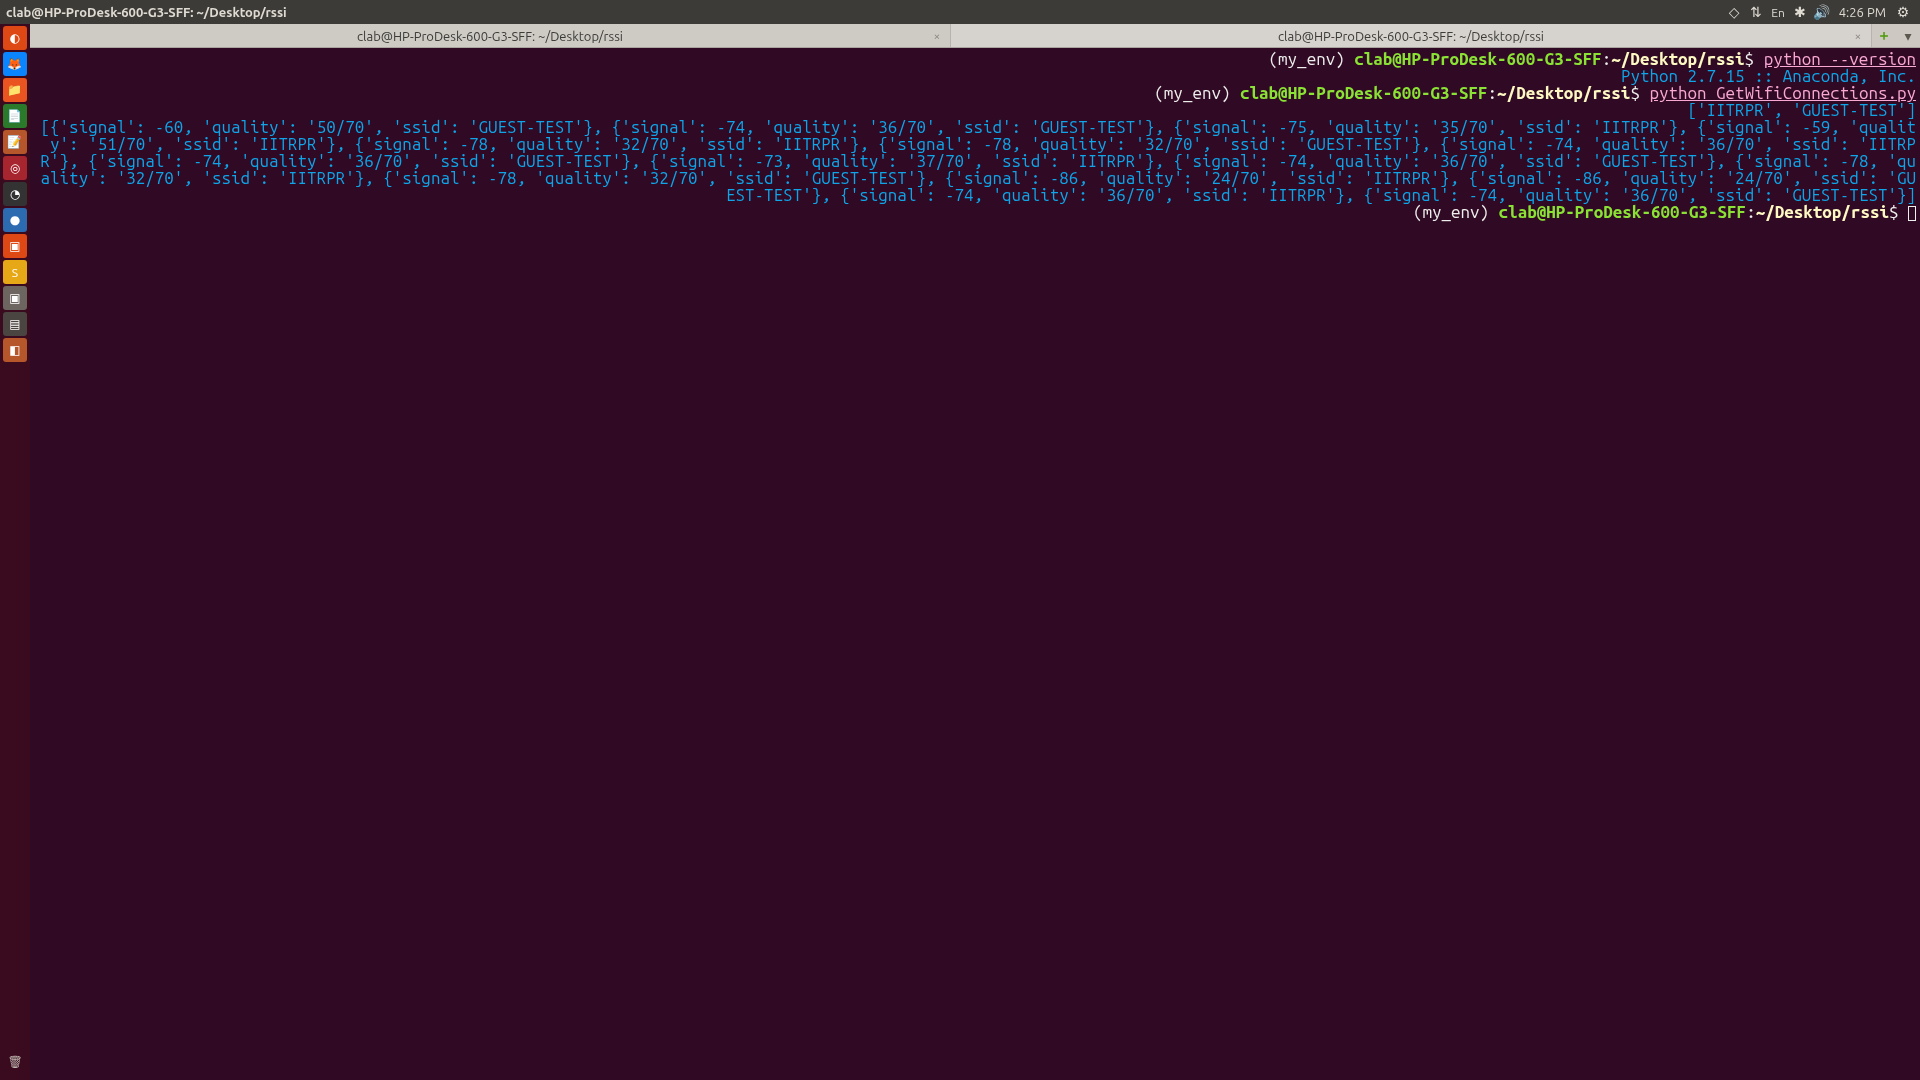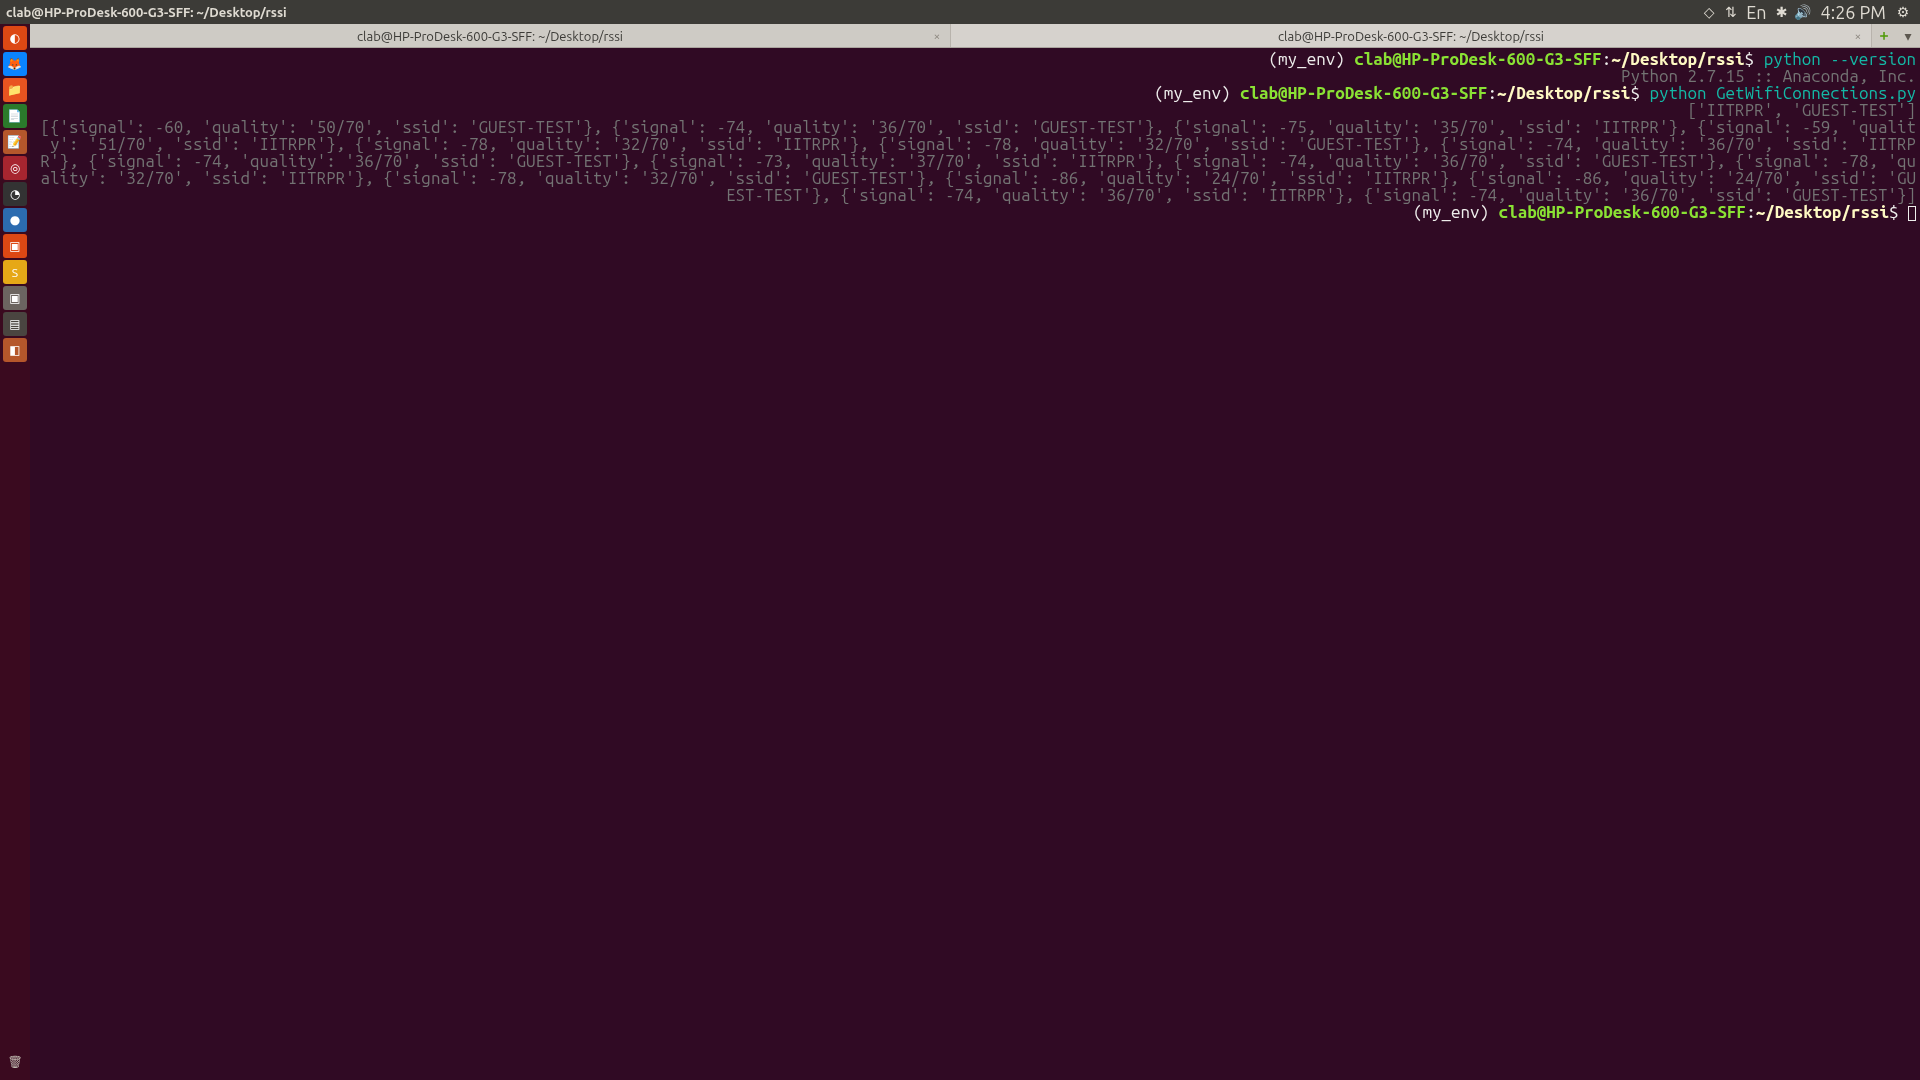--- a/index.html
+++ b/index.html
@@ -18,22 +18,22 @@
   color: #dfdbd2; font-size: 13px;
   padding: 0 6px;
 }
 .top-panel .title { font-weight: bold; flex: 0 0 auto; }
 .top-panel .spacer { flex: 1; }
 .top-panel .indicator {
   width: 22px; height: 24px;
   display: flex; align-items: center; justify-content: center;
   font-size: 14px;
 }
-.top-panel .indicator.text { width: auto; padding: 0 4px; font-size: 18px; }
-.top-panel .clock { padding: 0 6px; font-size: 18px; }
+.top-panel .indicator.text { width: auto; padding: 0 4px; font-size: 12px; }
+.top-panel .clock { padding: 0 6px; font-size: 13px; }
 
 
 .launcher {
   position: absolute; left: 0; top: 24px; bottom: 0;
   width: 30px;
   background: linear-gradient(90deg, #3a0a1f 0%, #3a0a1f 100%);
   display: flex; flex-direction: column; align-items: center;
   padding-top: 2px; gap: 2px;
 }
 .launcher .app {
@@ -90,22 +90,22 @@
   color: #eeeeec;
   white-space: pre-wrap;
   word-break: break-all;
   overflow: hidden;
 }
 .env { color: #eeeeec; margin-left: 16px; }
 .userhost { color: #8ae234; font-weight: bold; margin-top: 20px; }
 .colon { color: #eeeeec; }
 .path { color: #fef9c3; font-weight: bold; }
 .dollar { color: #eeeeec; }
-.cmd { color: #14b8a6; }
-.out { color: #737373; }
+.cmd { color: #f9a8d4; text-decoration: underline; }
+.out { color: #0ea5e9; }
 .cursor {
   display: inline-block;
   width: 8px; height: 15px;
   border: 1px solid #eeeeec;
   vertical-align: text-bottom;
 }
 </style>
 </head>
 <body>
 

